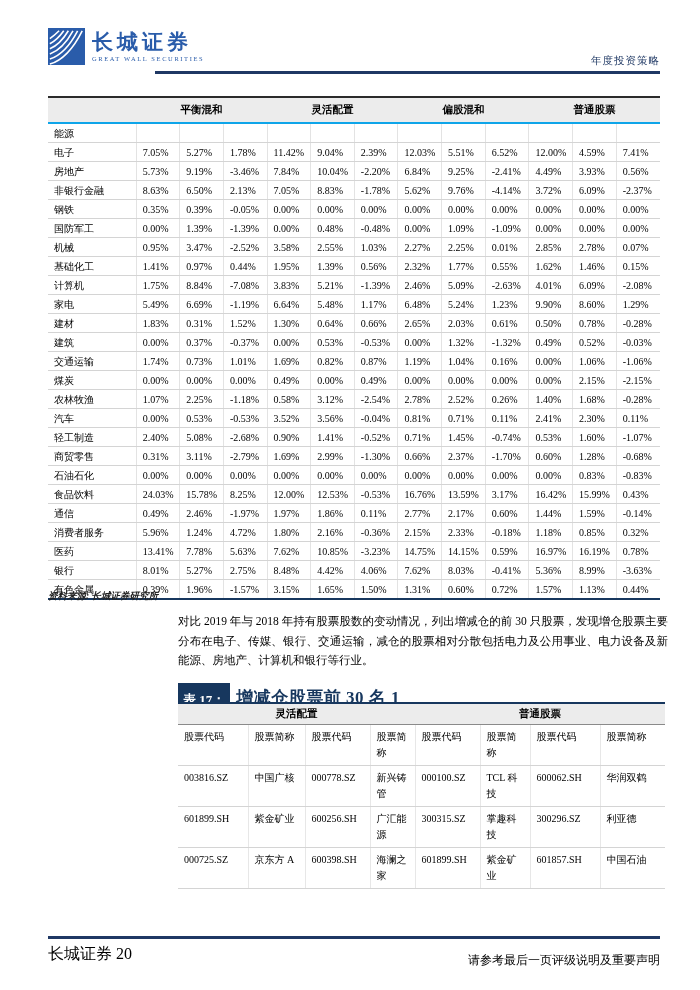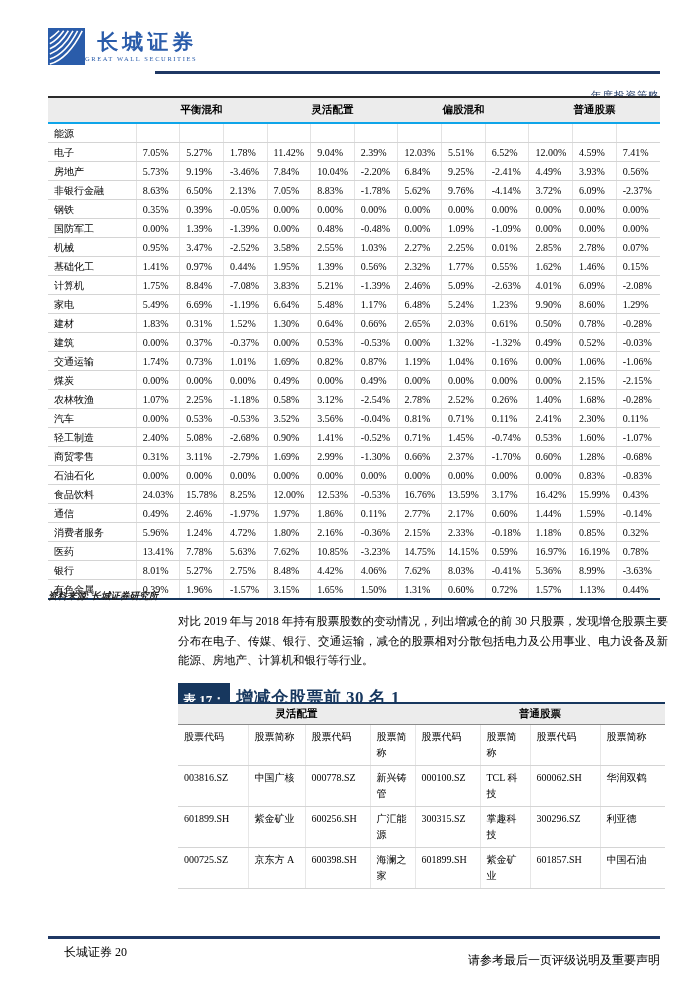--- a/index.html
+++ b/index.html
@@ -4,24 +4,24 @@
 <style>
   * { margin:0; padding:0; box-sizing:border-box; }
   html,body { background:#fff; }
   body {
     width:700px; height:990px; position:relative; overflow:hidden;
     font-family:"Liberation Serif","DejaVu Serif",serif; color:#000;
   }
   
   .hdr { position:absolute; top:28px; left:48px; display:flex; align-items:flex-start; }
   .logo-mark { width:37px; height:37px; display:block; }
-  .brand-txt { padding-top:2px;text-align:right; }
+  .brand-txt { margin-left:7px; padding-top:2px; }
   .brand-cn { font-size:21px; font-weight:bold; color:#2A5CAA; letter-spacing:4px; line-height:24px; }
   .brand-en { font-size:6.5px; color:#2A5CAA; letter-spacing:1.6px; line-height:9px; }
-  .hdr-right { position:absolute; top:54px; right:40px; font-size:10.5px; color:#1F3864; letter-spacing:1px;margin-top:35px; }
+  .hdr-right { position:absolute; top:54px; right:40px; font-size:10.5px; color:#1F3864; letter-spacing:1px; }
   .hdr-rule { position:absolute; top:71px; left:155px; width:505px; height:3px; background:#1F3864; }
 
   
   .t1 { position:absolute; top:96px; left:48px; width:612px; border-collapse:collapse; table-layout:fixed; font-size:10px; }
   .t1 thead th {
     background:#ECECEC; border-top:2.5px solid #2b2b2b; border-bottom:2px solid #0ea5e9;
     font-weight:bold; font-size:10.5px; padding:5px 0; text-align:center;
   }
   .t1 td {
     border:1px solid #d4d4d4; border-left:1px solid #e3e3e3; border-right:1px solid #e3e3e3;
@@ -54,21 +54,21 @@
     border:1px solid #d4d4d4; border-left:1px solid #e7e7e7; border-right:1px solid #e7e7e7;
     padding:4px 6px; line-height:16px; vertical-align:top; word-break:break-all; text-align:left;
   }
   .t2 td:first-child { border-left:none; } .t2 td:last-child { border-right:none; }
   .t2 tr.sub td { height:20px; }
   .t2 tr.cols td { height:36px; }
   .t2 tr.data td { height:37px; }
 
   
   .ftr-rule { position:absolute; top:936px; left:48px; width:612px; height:2.5px; background:#1F3864; }
-  .ftr-left { position:absolute; top:944px; left:64px; font-size:12px; }
+  .ftr-left { position:absolute; top:944px; left:48px; font-size:16px; }
   .ftr-right { position:absolute; top:952px; right:40px; font-size:12px; }
 </style>
 </head>
 <body>
 
 <div class="hdr">
   <svg class="logo-mark" viewBox="0 0 40 40">
     <rect width="40" height="40" fill="#2A5CAA"></rect>
     <g stroke="#ffffff" fill="none" stroke-width="1.7">
       <path d="M2,39 Q22,33 37,3"></path>

